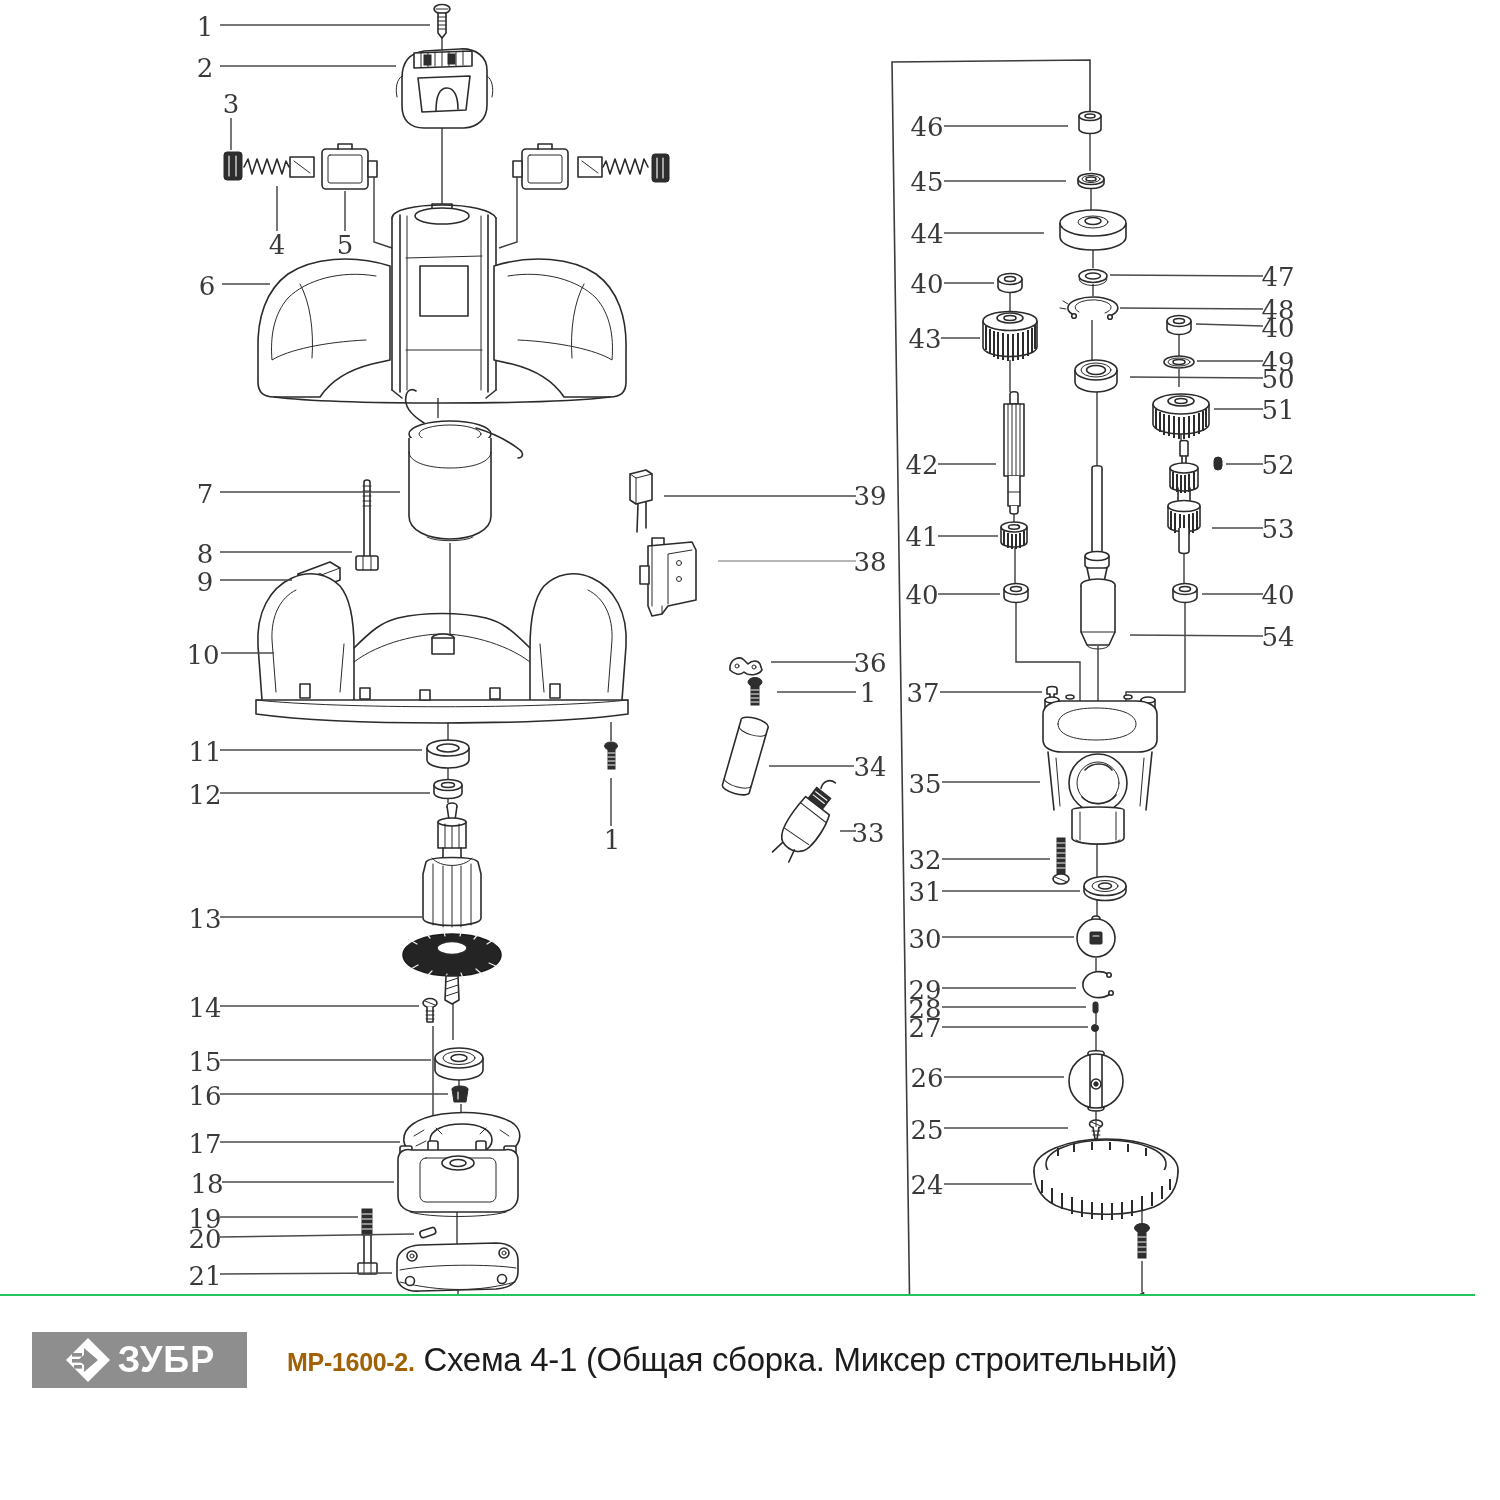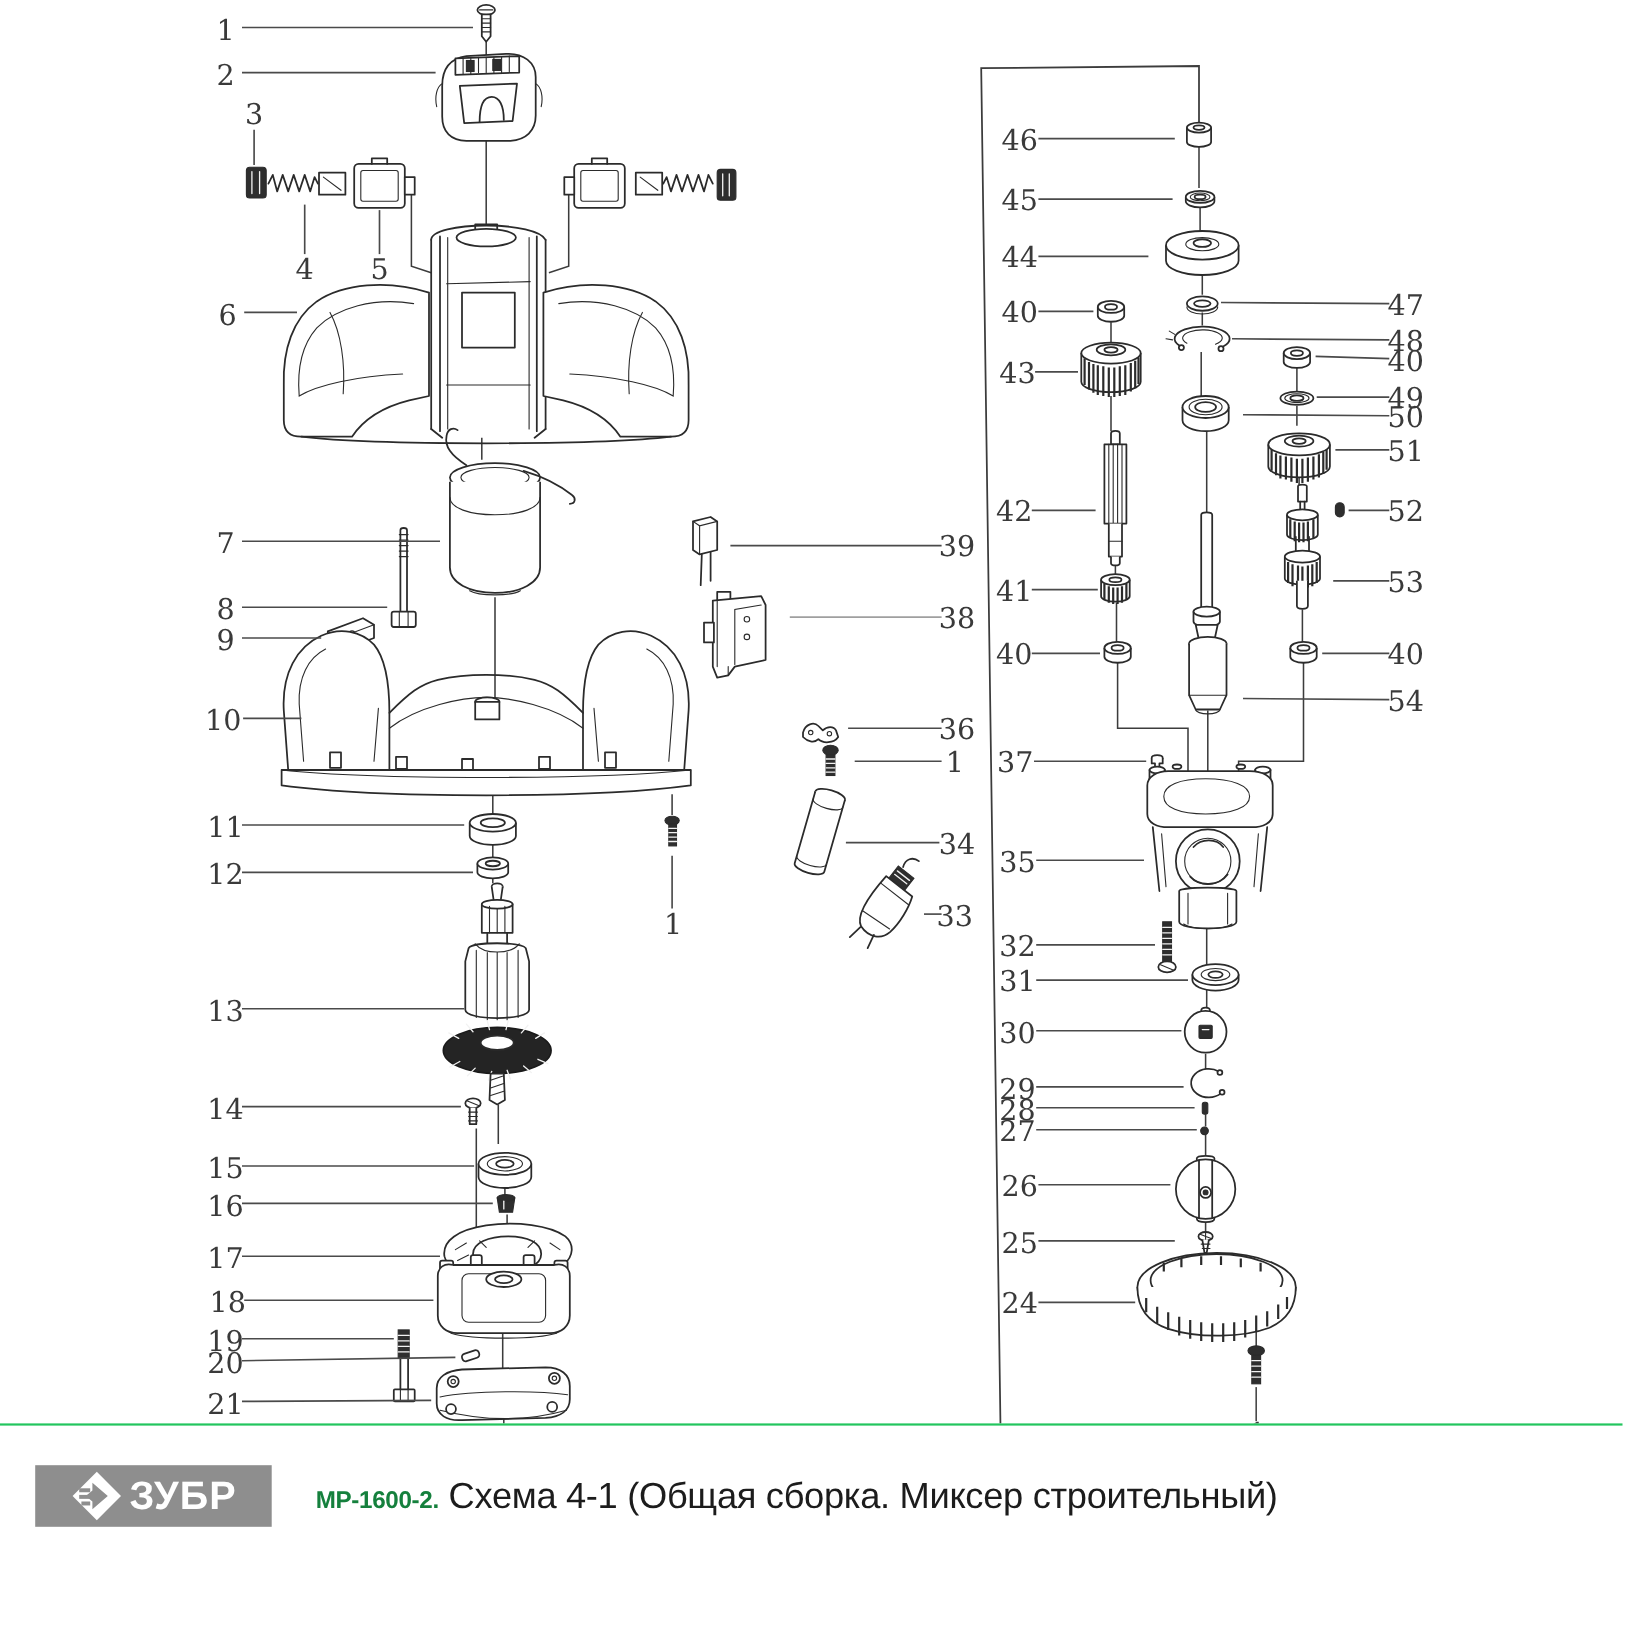--- a/index.html
+++ b/index.html
@@ -17,21 +17,21 @@
   .frame{fill:none;stroke:#3c3c3c;stroke-width:1.6;}
   .leader{fill:none;stroke:#4a4a4a;stroke-width:1.5;}
   .leader.light{stroke:#9f9f9f;}
   .callout{font-family:"DejaVu Serif","Liberation Serif",serif;font-size:26px;fill:#3a3a3a;text-anchor:middle;}
   
   .footer{position:absolute;left:0;top:1294px;width:1475px;height:129px;border-top:2px solid #22c55e;background:#fff;}
   .footer-row{display:flex;align-items:center;margin:36px 0 0 32px;}
   .logo-box{width:215px;height:56px;background:#8e8e8e;display:flex;align-items:center;justify-content:center;gap:6px;}
   .logo-text{color:#fff;font-weight:bold;font-size:36px;letter-spacing:1px;font-family:"Liberation Sans",sans-serif;}
   .doc-title{margin-left:40px;font-size:33px;color:#1c1c1c;letter-spacing:-0.3px;white-space:nowrap;}
-  .doc-title .model{font-weight:bold;color:#15803d;font-size:22px;}
+  .doc-title .model{font-weight:bold;color:#a16207;font-size:25px;}
 </style>
 </head>
 <body>
 
 <div class="page">
 
 <svg id="diagram" width="1500" height="1369" viewBox="0 0 1500 1369">
 
   <g>
     <polyline class="frame" points="458,1318 458,1330 910,1330 892,62 1090,60 1090,111"></polyline>

